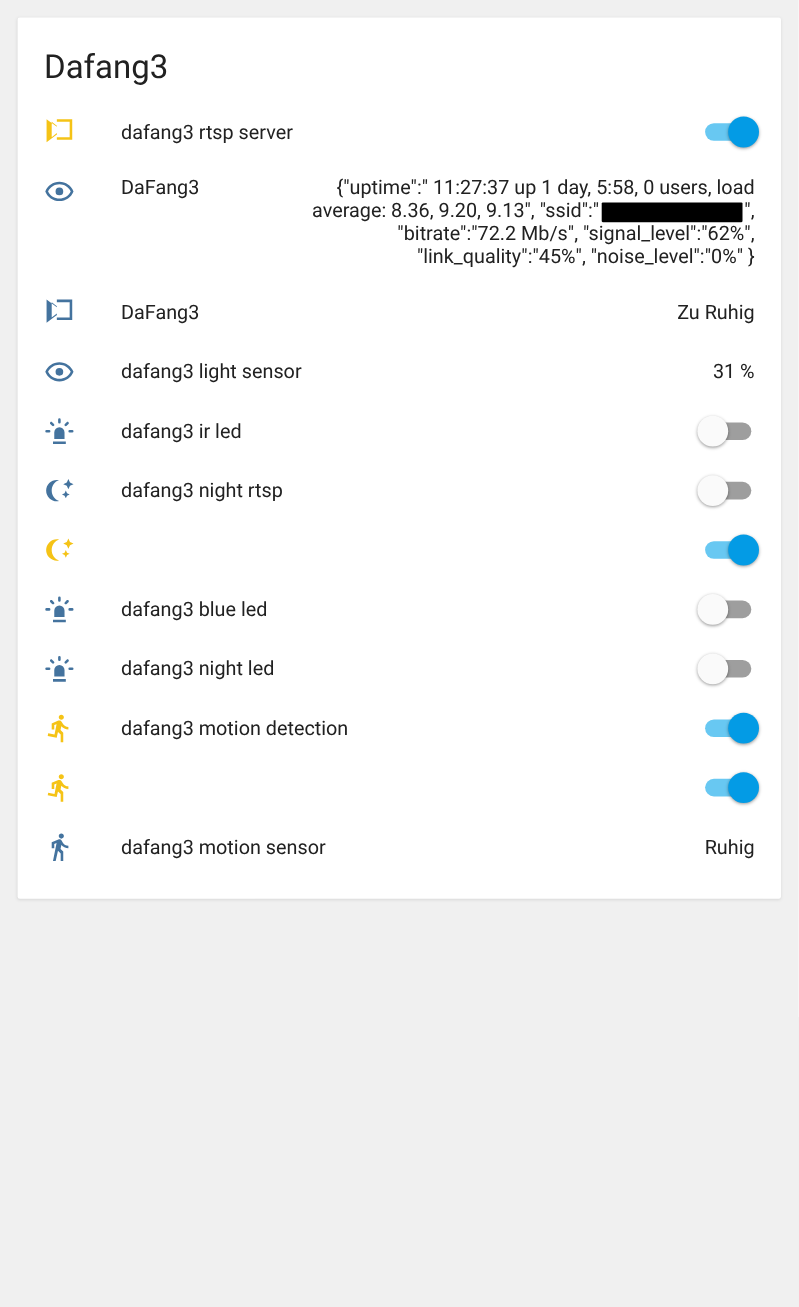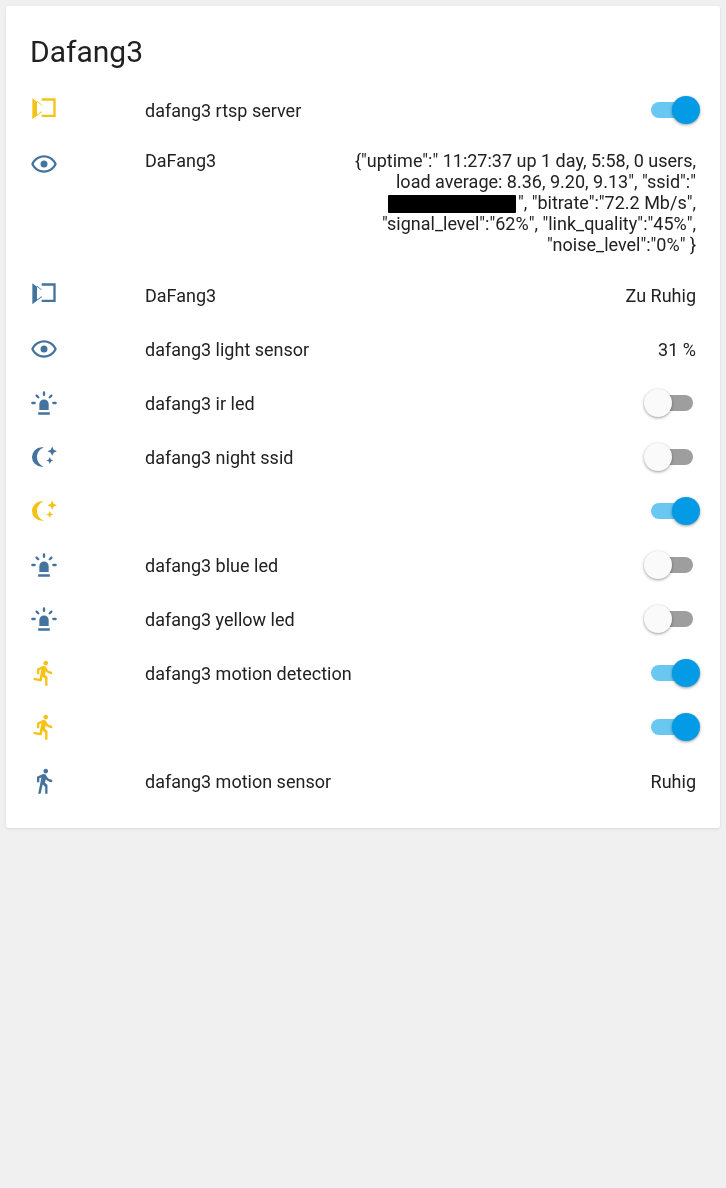--- a/index.html
+++ b/index.html
@@ -8,39 +8,38 @@
       font-family: -apple-system, BlinkMacSystemFont, "Segoe UI", Roboto, Helvetica, Arial, sans-serif;
       background: #f0f0f0;
       display: flex;
       justify-content: center;
       align-items: flex-start;
       min-height: 100vh;
     }
     .card {
       width: 726px;
       background: #fff;
-      margin: 6px;
+      margin: 16px;
       padding: 10px 0 20px 0;
       box-shadow: 0 1px 3px rgba(0,0,0,0.1);
       border-radius: 2px;
       box-sizing: border-box;
     }
     .card-title {
       font-size: 30px;
       font-weight: 400;
       color: #212121;
       padding: 18px 24px 14px 24px;
     }
     .row {
       display: flex;
       align-items: center;
       padding: 13px 24px 13px 24px;
       min-height: 48px;
       box-sizing: border-box;
-      gap: 45px;
     }
     .row.multiline {
       align-items: flex-start;
     }
     .icon-wrap {
       width: 44px;
       flex-shrink: 0;
       display: flex;
       align-items: center;
     }
@@ -176,21 +175,21 @@
           <div class="track"></div>
           <div class="knob"></div>
         </div>
       </div>
       <div class="row">
         <div class="icon-wrap blue">
           <svg class="icon" viewBox="0 0 24 24">
             <path fill="currentColor" d="M6,12C6,8.23 8.39,5.03 11.73,3.82C11.17,3.72 10.59,3.67 10,3.67A8.33,8.33 0 0,0 1.67,12A8.33,8.33 0 0,0 10,20.33C10.59,20.33 11.17,20.28 11.73,20.18C8.39,18.97 6,15.77 6,12M19,3L17.75,5.75L15,7L17.75,8.25L19,11L20.25,8.25L23,7L20.25,5.75L19,3M17,12L16.06,14.06L14,15L16.06,15.94L17,18L17.94,15.94L20,15L17.94,14.06L17,12Z"></path>
           </svg>
         </div>
-        <div class="label">dafang3 night ssid</div>
+        <div class="label">dafang3 night rtsp</div>
         <div class="spacer"></div>
         <div class="toggle off">
           <div class="track"></div>
           <div class="knob"></div>
         </div>
       </div>
       <div class="row">
         <div class="icon-wrap yellow">
           <svg class="icon" viewBox="0 0 24 24">
             <path fill="currentColor" d="M6,12C6,8.23 8.39,5.03 11.73,3.82C11.17,3.72 10.59,3.67 10,3.67A8.33,8.33 0 0,0 1.67,12A8.33,8.33 0 0,0 10,20.33C10.59,20.33 11.17,20.28 11.73,20.18C8.39,18.97 6,15.77 6,12M19,3L17.75,5.75L15,7L17.75,8.25L19,11L20.25,8.25L23,7L20.25,5.75L19,3M17,12L16.06,14.06L14,15L16.06,15.94L17,18L17.94,15.94L20,15L17.94,14.06L17,12Z"></path>
@@ -214,21 +213,21 @@
           <div class="track"></div>
           <div class="knob"></div>
         </div>
       </div>
       <div class="row">
         <div class="icon-wrap blue">
           <svg class="icon" viewBox="0 0 24 24">
             <path fill="currentColor" d="M12,2A1,1 0 0,1 13,3V5A1,1 0 0,1 12,6A1,1 0 0,1 11,5V3A1,1 0 0,1 12,2M4.93,4.93C5.32,4.54 5.95,4.54 6.34,4.93L7.76,6.34C8.15,6.73 8.15,7.37 7.76,7.76C7.37,8.15 6.73,8.15 6.34,7.76L4.93,6.34C4.54,5.95 4.54,5.32 4.93,4.93M19.07,4.93C19.46,5.32 19.46,5.95 19.07,6.34L17.66,7.76C17.27,8.15 16.63,8.15 16.24,7.76C15.85,7.37 15.85,6.73 16.24,6.34L17.66,4.93C18.05,4.54 18.68,4.54 19.07,4.93M2,11H4A1,1 0 0,1 5,12A1,1 0 0,1 4,13H2A1,1 0 0,1 1,12A1,1 0 0,1 2,11M20,11H22A1,1 0 0,1 23,12A1,1 0 0,1 22,13H20A1,1 0 0,1 19,12A1,1 0 0,1 20,11M7,20H17V22H7V20M8,18V13A4,4 0 0,1 12,9A4,4 0 0,1 16,13V18H8Z"></path>
           </svg>
         </div>
-        <div class="label">dafang3 yellow led</div>
+        <div class="label">dafang3 night led</div>
         <div class="spacer"></div>
         <div class="toggle off">
           <div class="track"></div>
           <div class="knob"></div>
         </div>
       </div>
       <div class="row">
         <div class="icon-wrap yellow">
           <svg class="icon" viewBox="0 0 24 24">
             <path fill="currentColor" d="M13.5,5.5C14.59,5.5 15.5,4.58 15.5,3.5C15.5,2.38 14.59,1.5 13.5,1.5C12.39,1.5 11.5,2.38 11.5,3.5C11.5,4.58 12.39,5.5 13.5,5.5M9.89,19.38L10.89,15L13,17V23H15V15.5L12.89,13.5L13.5,10.5C14.79,12 16.79,13 19,13V11C17.09,11 15.5,10 14.69,8.58L13.69,7C13.29,6.38 12.69,6 12,6C11.69,6 11.5,6.08 11.19,6.08L6,8.28V13H8V9.58L9.79,8.88L8.19,17L3.29,16L2.89,18L9.89,19.38Z"></path>

